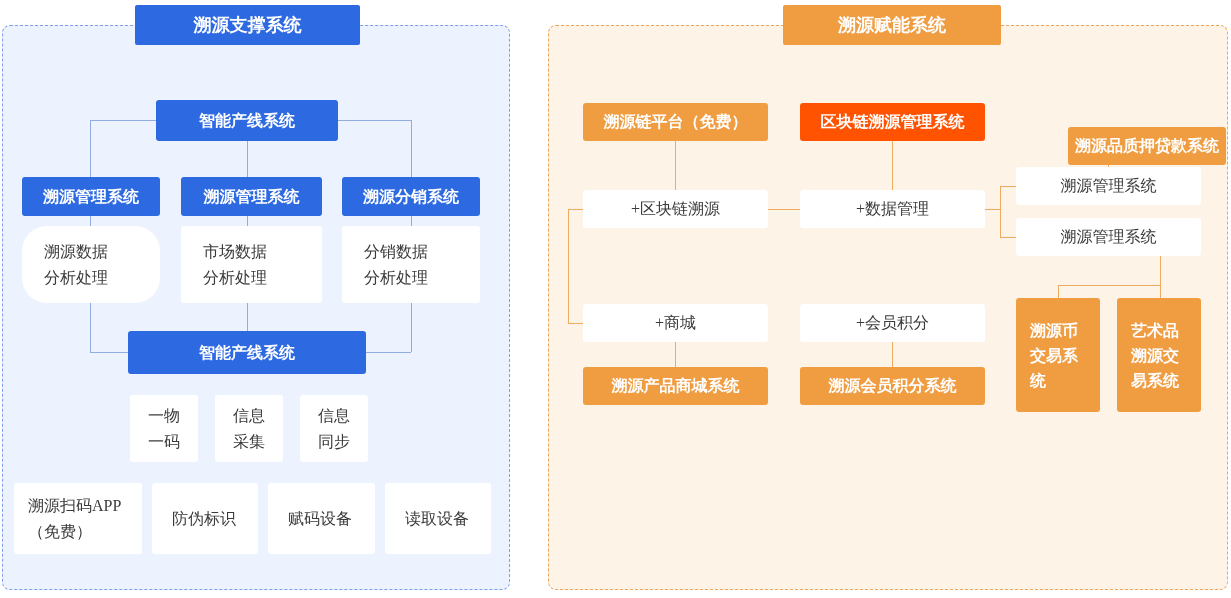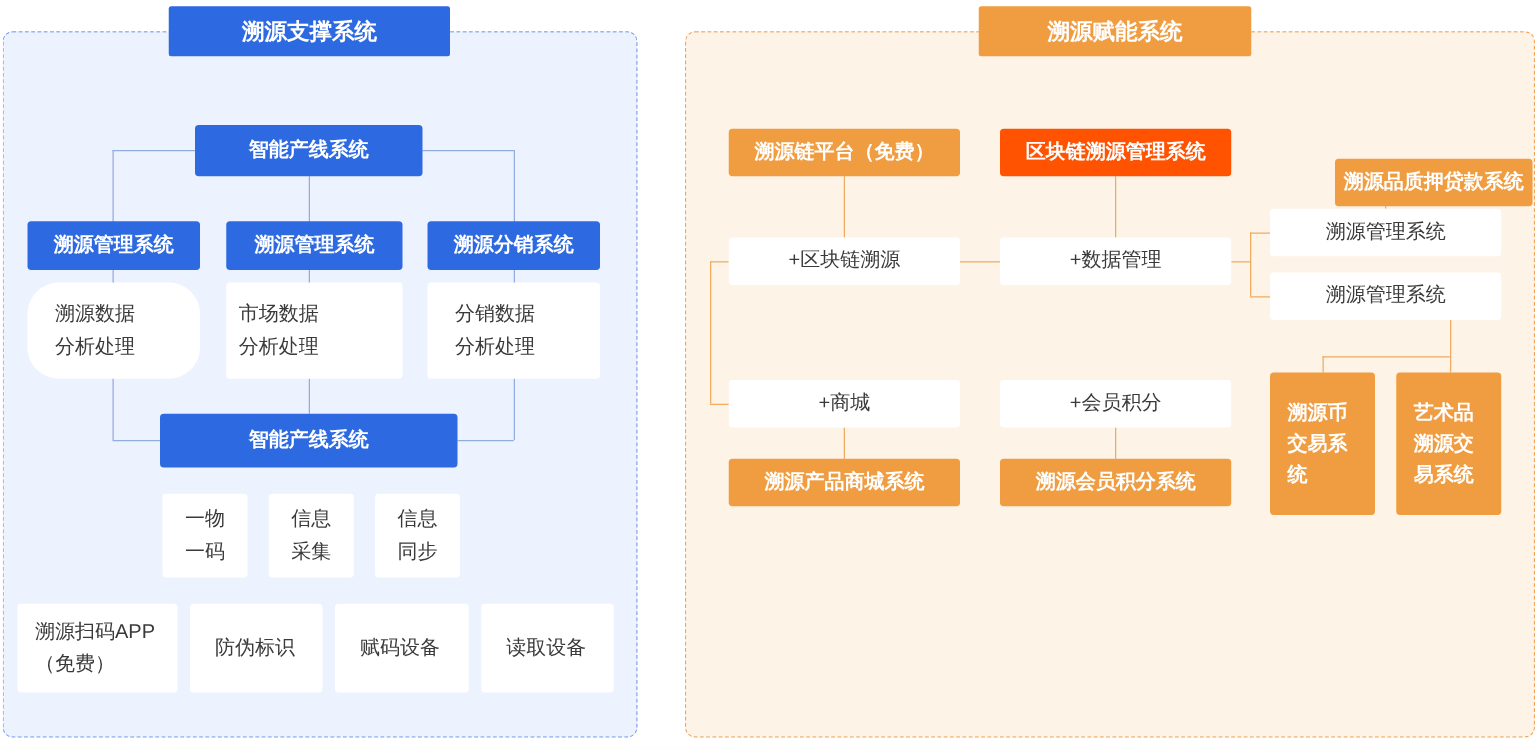--- a/index.html
+++ b/index.html
@@ -4,21 +4,21 @@
 <style>
   html,body { margin:0; padding:0; background:#ffffff; }
   body { font-family:"Liberation Sans","DejaVu Sans",sans-serif; }
   .canvas { position:relative; width:1231px; height:598px; background:#ffffff; overflow:hidden; }
 
   .panel { position:absolute; box-sizing:border-box; border-radius:8px; }
   .left-panel  { left:2px;   top:25px; width:508px; height:565px; background:#edf3fe; border:1px dashed #7b9ef0; }
   .right-panel { left:548px; top:25px; width:680px; height:565px; background:#fdf3e7; border:1px dashed #f0a45a; }
 
   .node { position:absolute; box-sizing:border-box; display:flex; align-items:center; justify-content:center;
-          text-align:center; border-radius:3px; font-size:16px; line-height:26px; }
+          text-align:center; border-radius:3px; font-size:16px; line-height:26px;font-family:Liberation Serif, serif; }
   .blue      { background:#2d69e1; color:#ffffff; font-weight:bold; }
   .orange    { background:#f09c40; color:#ffffff; font-weight:bold; }
   .redorange { background:#ff5301; color:#ffffff; font-weight:bold; }
   .white     { background:#ffffff; color:#3a3a3a; }
   .title     { font-size:18px; font-weight:bold; border-radius:2px; }
   .pre       { white-space:pre-line; }
   .left-text { justify-content:flex-start; text-align:left; }
 
   .hline, .vline { position:absolute; }
   .hline { height:1px; }
@@ -63,21 +63,21 @@
   <div class="node blue title" style="left:135px;top:5px;width:225px;height:40px;">溯源支撑系统</div>
 
   <div class="node blue" style="left:156px;top:100px;width:182px;height:41px;">智能产线系统</div>
 
   <div class="node blue" style="left:22px;top:177px;width:138px;height:39px;">溯源管理系统</div>
   <div class="node blue" style="left:181px;top:177px;width:141px;height:39px;">溯源管理系统</div>
   <div class="node blue" style="left:342px;top:177px;width:138px;height:39px;text-align:right;">溯源分销系统</div>
 
   <div class="node white pre left-text" style="left:22px;top:226px;width:138px;height:77px;padding-left:22px;border-radius:25px;">溯源数据
 分析处理</div>
-  <div class="node white pre left-text" style="left:181px;top:226px;width:141px;height:77px;padding-left:10px;">市场数据
+  <div class="node white pre left-text" style="left:181px;top:226px;width:141px;height:77px;padding-left:22px;">市场数据
 分析处理</div>
   <div class="node white pre left-text" style="left:342px;top:226px;width:138px;height:77px;padding-left:22px;">分销数据
 分析处理</div>
 
   <div class="node blue" style="left:128px;top:331px;width:238px;height:43px;">智能产线系统</div>
 
   <div class="node white pre left-text" style="left:130px;top:395px;width:68px;height:67px;padding-left:18px;">一物
 一码</div>
   <div class="node white pre left-text" style="left:215px;top:395px;width:68px;height:67px;padding-left:18px;">信息
 采集</div>

